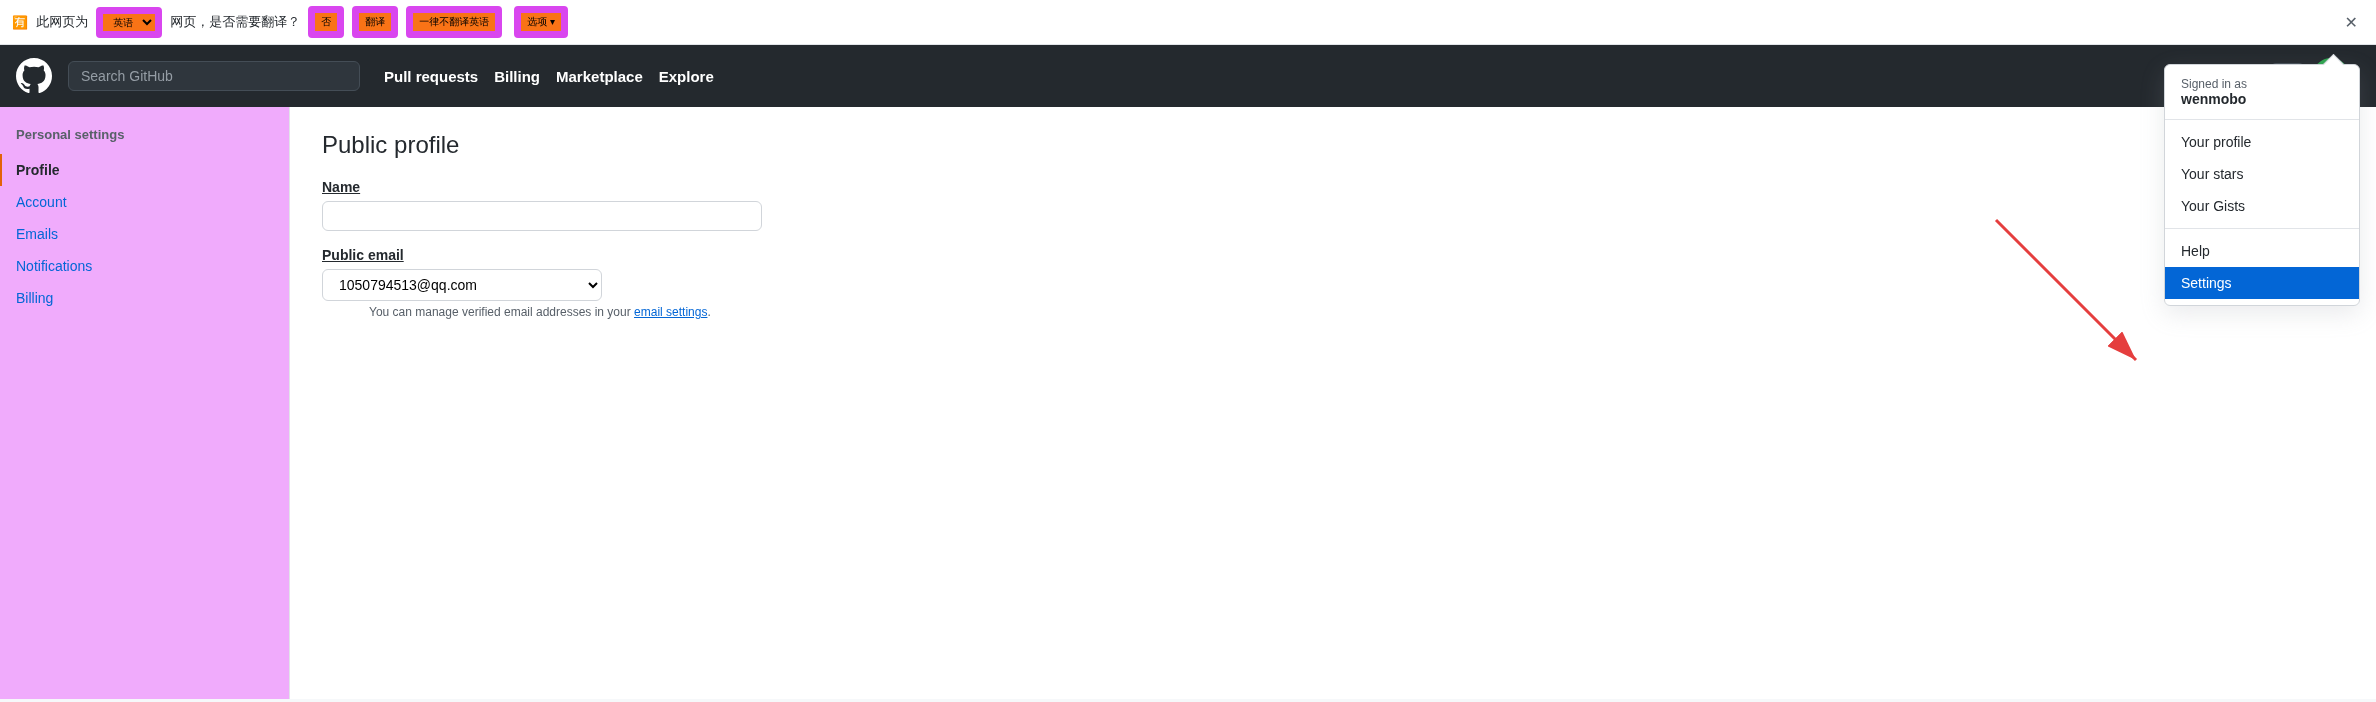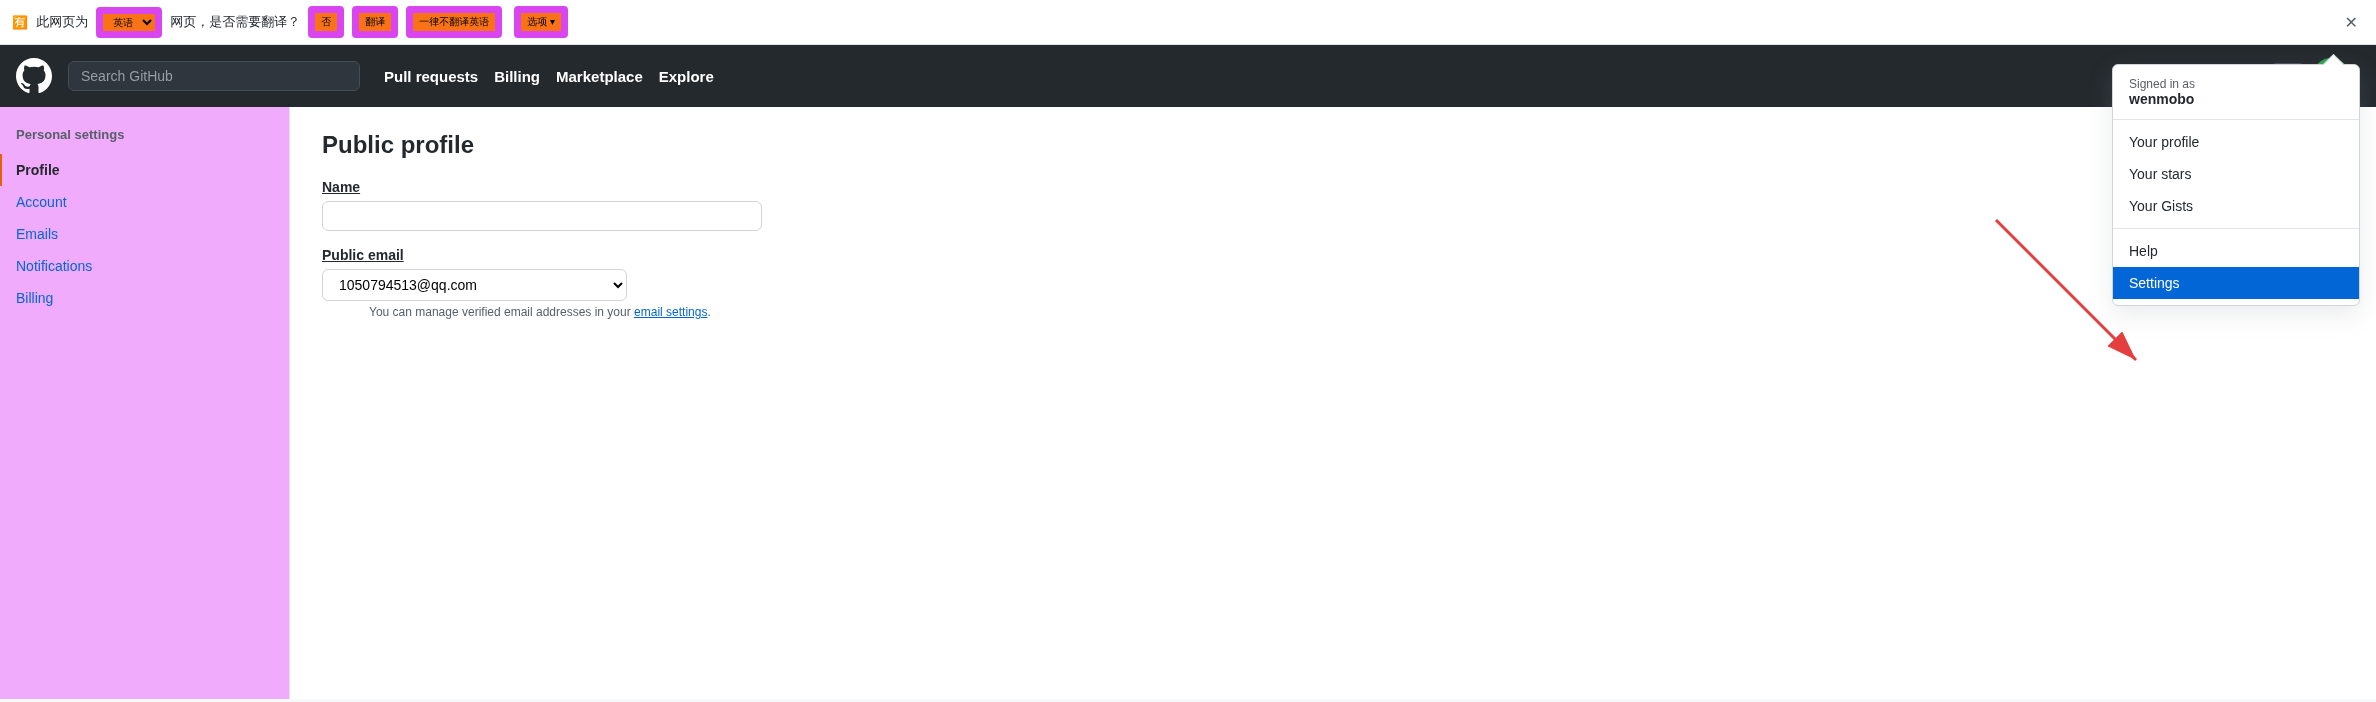--- a/index.html
+++ b/index.html
@@ -151,21 +151,21 @@
     }
 
     
     .content {
       flex: 1;
       padding: 24px 32px;
       background: #fff;
     }
     .page-title {
       font-size: 24px;
-      font-weight: 700;
+      font-weight: 400;
       color: #24292e;
       margin-bottom: 20px;
     }
     .form-group {
       margin-bottom: 16px;
     }
     .form-label {
       display: block;
       font-weight: 600;
       color: #24292e;
@@ -177,41 +177,41 @@
       width: 440px;
       max-width: 100%;
       padding: 6px 12px;
       border: 1px solid #d1d5da;
       border-radius: 6px;
       font-size: 14px;
       background: #fff;
       color: #24292e;
     }
     .form-select {
-      width: 305px;
+      width: 280px;
       max-width: 100%;
       padding: 6px 12px;
       border: 1px solid #d1d5da;
       border-radius: 6px;
       font-size: 14px;
       background: #fff;
       appearance: auto;
     }
     .form-hint {
       font-size: 12px;
       color: #586069;
       margin-top: 4px;
       margin-left: 47px;
     }
     .form-hint a { color: #0366d6; }
     .dropdown-menu {
       position: fixed;
       top: 64px;
       right: 16px;
-      width: 248px;
+      width: 196px;
       background: #fff;
       border: 1px solid #d1d5da;
       border-radius: 6px;
       box-shadow: 0 8px 24px rgba(149,157,165,0.2);
       z-index: 100;
     }
     .dropdown-menu::before {
       content: '';
       position: absolute;
       top: -8px;

